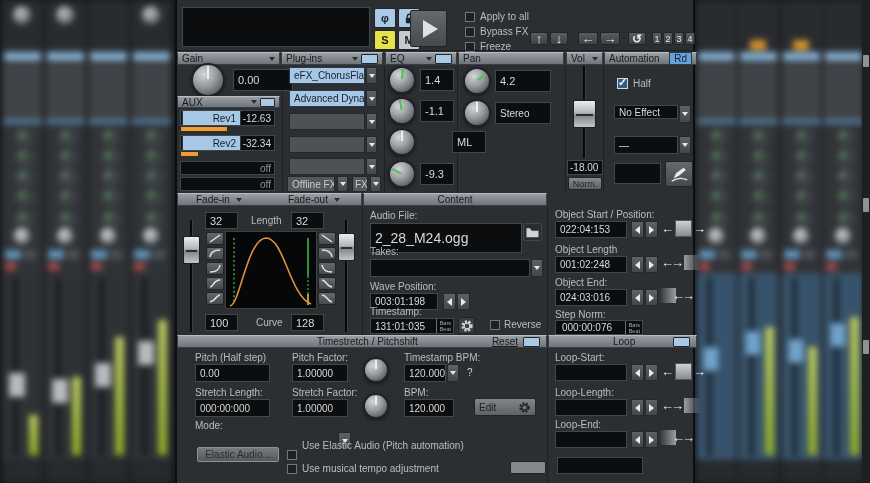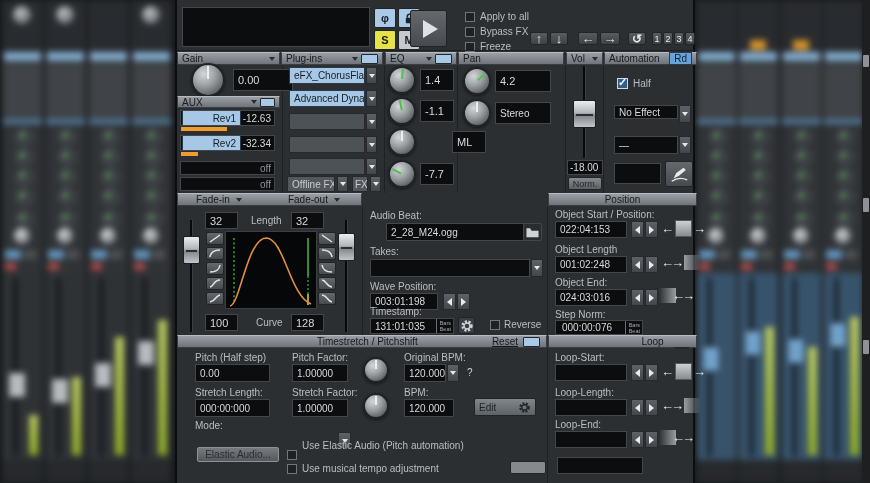--- a/index.html
+++ b/index.html
@@ -445,21 +445,21 @@
       <div class="rot">
         <i></i>
       </div>
     </div>
   <div class="blk" style="left:243px;top:131px;width:34px;height:22px;margin-left:32px;">ML</div>
   <div class="knob" style="left:211px;top:160px;width:28px;height:28px;--rot:-62deg;--ic:#4cc44c;">
       <div class="rot">
         <i></i>
       </div>
     </div>
-  <div class="blk" style="left:243px;top:163px;width:34px;height:22px;">-7.7</div>
+  <div class="blk" style="left:243px;top:163px;width:34px;height:22px;">-9.3</div>
 
   <div class="knob" style="left:286px;top:67px;width:28px;height:28px;--rot:48deg;--ic:#4cc44c;">
       <div class="rot">
         <i></i>
       </div>
     </div>
   <div class="blk" style="left:318px;top:70px;width:56px;height:22px;">4.2</div>
   <div class="knob" style="left:286px;top:99px;width:28px;height:28px;">
       <div class="rot">
         <i></i>
@@ -489,22 +489,22 @@
       <path d="M3 19 Q11 13.5 20 17.5" stroke="#e8eaec" stroke-width="1.6" fill="none"></path>
     </svg>
   </div>
 
   <div class="hdr" style="left:0;top:193px;width:185px;">
     <span style="margin-left:14px;">Fade-in</span>
       <span class="car" style="margin-left:6px;"></span>
     <span style="margin-left:46px;">Fade-out</span>
       <span class="car" style="margin-left:6px;"></span>
   </div>
-  <div class="hdr" style="left:371px;top:193px;width:149px;justify-content:center;">
-      <span>Position</span>
+  <div class="hdr" style="left:186px;top:193px;width:184px;justify-content:center;">
+      <span>Content</span>
     </div>
 
   <div class="vline" style="left:185px;top:206px;height:129px;"></div>
   <div class="vline" style="left:370px;top:206px;height:129px;"></div>
 
   <div class="blk" style="left:28px;top:212px;width:33px;height:17px;">32</div>
   <div class="lbl" style="left:74px;top:215px;">Length</div>
   <div class="blk" style="left:114px;top:212px;width:33px;height:17px;">32</div>
 
   <div class="ftrack" style="left:13px;top:220px;width:3px;height:112px;"></div>
@@ -570,22 +570,22 @@
       <line x1="82" y1="44" x2="82" y2="62" stroke="#3cb43c" stroke-width="1.2" stroke-dasharray="2 2"></line>
       <line x1="82" y1="62" x2="82" y2="73" stroke="#d8c83c" stroke-width="1.6"></line>
       <path d="M4 74 C14 73 21 7 40 6 C58 6 64 64 85 72" stroke="#e09040" stroke-width="1.6" fill="none"></path>
     </svg>
   </div>
 
   <div class="blk" style="left:28px;top:314px;width:33px;height:17px;">100</div>
   <div class="lbl" style="left:79px;top:317px;">Curve</div>
   <div class="blk" style="left:114px;top:314px;width:33px;height:17px;">128</div>
 
-  <div class="lbl" style="left:193px;top:210px;">Audio Beat:</div>
-  <div class="blk" style="left:209px;top:223px;width:152px;height:18px;font-size:10px;">2_28_M24.ogg</div>
+  <div class="lbl" style="left:193px;top:210px;">Audio File:</div>
+  <div class="blk" style="left:193px;top:223px;width:152px;height:30px;font-size:14px;">2_28_M24.ogg</div>
   <div class="btn" style="left:346px;top:223px;width:19px;height:18px;background:#2a2d30;border:1px solid #43474b;">
     <svg width="13" height="11" viewBox="0 0 14 11">
         <path d="M0.5 2 L5 2 L6 3.5 L13.5 3.5 L13.5 10.5 L0.5 10.5 Z M0.5 2 L0.5 0.8 L4.4 0.8 L5 2" fill="#cfd3d7"></path>
       </svg>
   </div>
   <div class="lbl" style="left:193px;top:246px;">Takes:</div>
   <div class="blk" style="left:193px;top:259px;width:160px;height:18px;"></div>
   <div class="ddbtn" style="left:354px;top:259px;width:12px;height:18px;">
       <span class="car carw"></span>
     </div>
@@ -663,36 +663,36 @@
         <span>Bars</span>
         <span>Beat</span>
       </span>
   </div>
 
   <div class="hdr" style="left:0;top:335px;width:370px;">
     <span style="margin-left:135px;">Timestretch / Pitchshift</span>
     <span style="margin-left:auto;text-decoration:underline;">Reset</span>
     <span class="tgl" style="margin-left:5px;margin-right:2px;"></span>
   </div>
-  <div class="hdr" style="left:371px;top:335px;width:149px;flex-direction:column;">
+  <div class="hdr" style="left:371px;top:335px;width:149px;">
     <span style="margin-left:60px;">Loop</span>
     <span class="tgl" style="margin-left:auto;margin-right:2px;"></span>
   </div>
   <div class="vline" style="left:370px;top:348px;height:135px;"></div>
 
   <div class="lbl" style="left:18px;top:352px;">Pitch (Half step)</div>
   <div class="blk" style="left:18px;top:364px;width:75px;height:18px;font-size:10px;">0.00</div>
   <div class="lbl" style="left:115px;top:352px;">Pitch Factor:</div>
   <div class="blk" style="left:115px;top:364px;width:56px;height:18px;font-size:10px;">1.00000</div>
   <div class="knob" style="left:186px;top:357px;width:26px;height:26px;">
       <div class="rot">
         <i></i>
       </div>
     </div>
-  <div class="lbl" style="left:227px;top:352px;">Original BPM:</div>
+  <div class="lbl" style="left:227px;top:352px;">Timestamp BPM:</div>
   <div class="blk" style="left:227px;top:364px;width:42px;height:18px;font-size:10px;">120.000</div>
   <div class="ddbtn" style="left:270px;top:364px;width:12px;height:18px;">
       <span class="car carw"></span>
     </div>
   <div class="lbl" style="left:290px;top:367px;color:#d0d4d8;">?</div>
 
   <div class="lbl" style="left:18px;top:387px;">Stretch Length:</div>
   <div class="blk" style="left:18px;top:399px;width:75px;height:18px;font-size:10px;">000:00:000</div>
   <div class="lbl" style="left:115px;top:387px;">Stretch Factor:</div>
   <div class="blk" style="left:115px;top:399px;width:56px;height:18px;font-size:10px;">1.00000</div>

